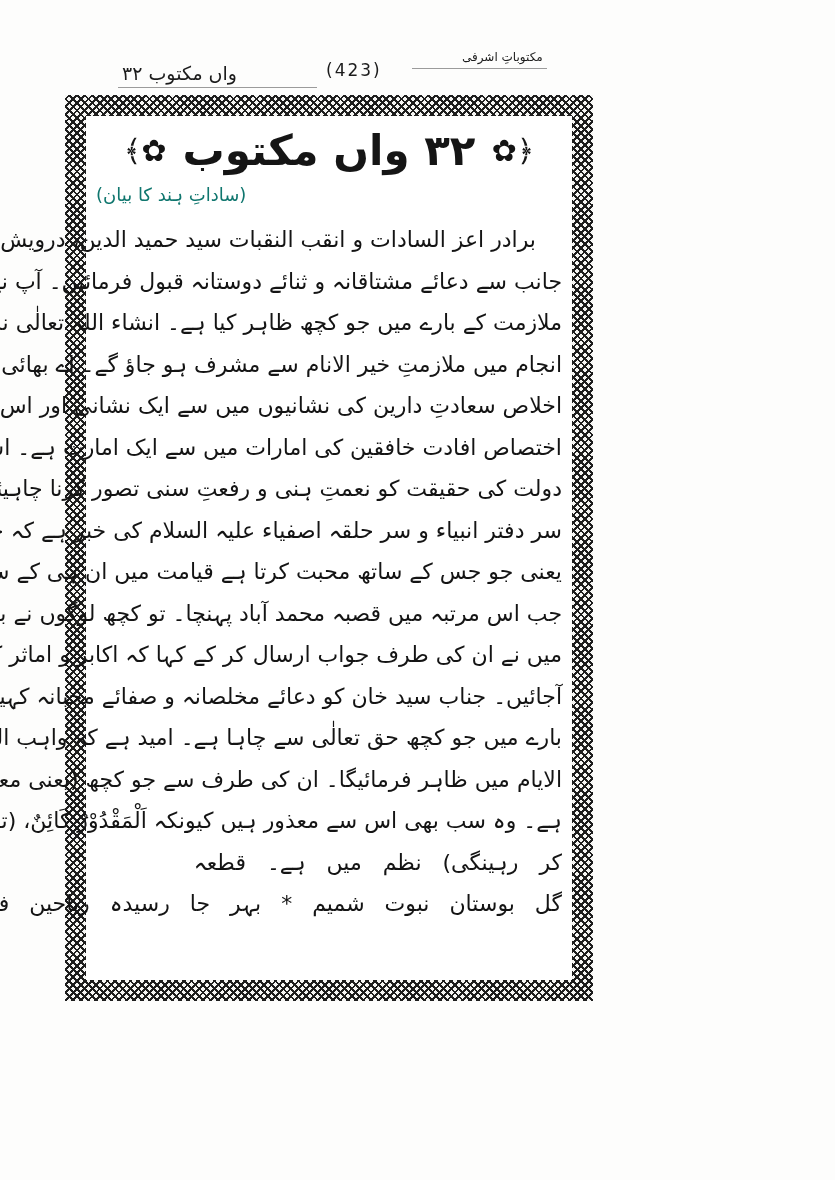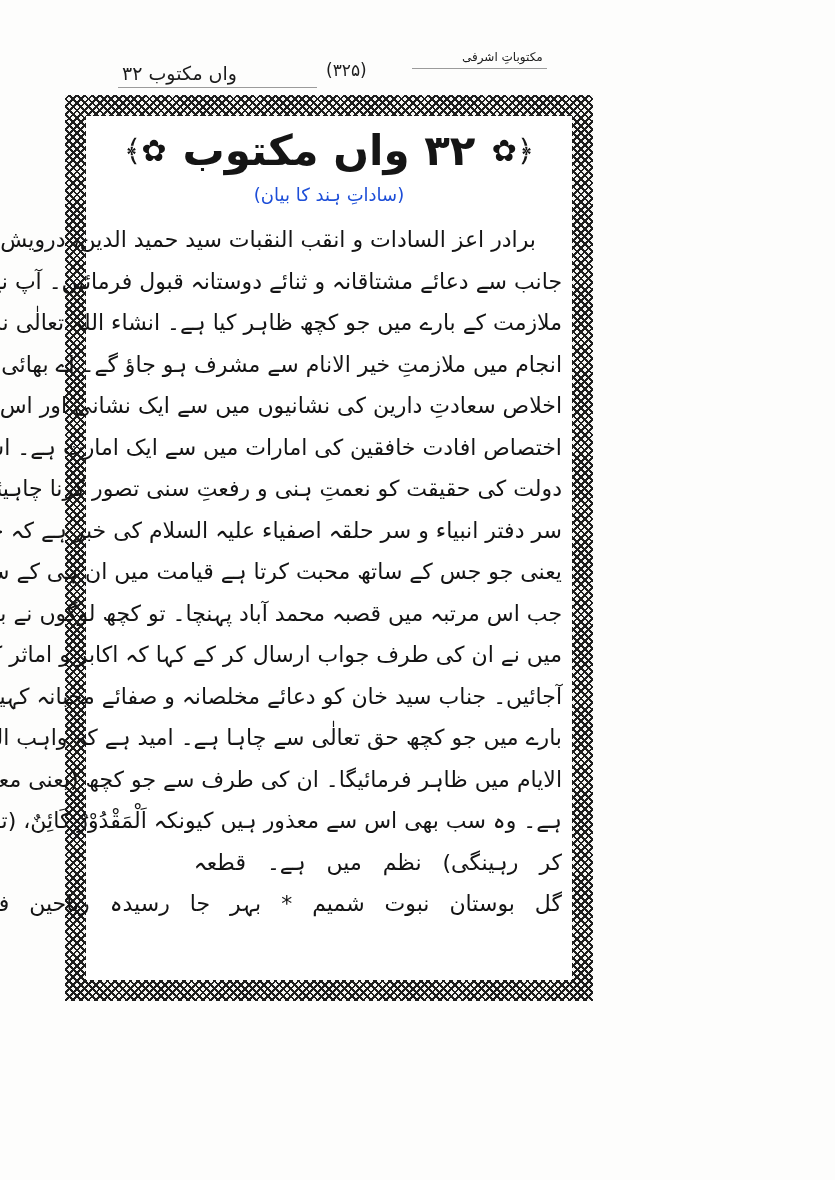--- a/index.html
+++ b/index.html
@@ -45,21 +45,21 @@
   .title-row{
     direction:rtl;display:flex;justify-content:center;align-items:center;
     gap:16px;margin-top:6px;
   }
   .letter-title{
     font-size:42px;font-weight:bold;line-height:1.1;
     letter-spacing:1px;
   }
   .orn{font-size:30px;color:#141414;line-height:1;}
   .subtitle{
-    direction:rtl;text-align:center;font-size:18px;margin-top:10px;color:#1d4ed8;
+    direction:rtl;text-align:left;font-size:18px;margin-top:10px;color:#0f766e;
   }
 
   
   .body-text{
     direction:rtl;margin-top:14px;
     font-size:22px;line-height:41.5px;color:#141414;
   }
   .bline{
     text-align:justify;text-align-last:justify;text-justify:inter-word;
     height:41.5px;overflow:visible;white-space:nowrap;
@@ -72,21 +72,21 @@
     direction:rtl;text-align:center;font-size:22px;margin-top:8px;
     word-spacing:13px;white-space:nowrap;color:#141414;
   }
 </style>
 </head>
 <body>
 
 <div class="page">
 
   <div class="hdr hdr-book">مکتوباتِ اشرفی</div>
-  <div class="hdr hdr-page">(۳۲۵)</div>
+  <div class="hdr hdr-page">(423)</div>
   <div class="hdr hdr-letter">۳۲ واں مکتوب</div>
 
   <div class="frame">
     <div class="frame-inner">
 
       <div class="title-row">
         <span class="orn">﴿✿</span>
         <span class="letter-title">۳۲ واں مکتوب</span>
         <span class="orn">✿﴾</span>
       </div>

